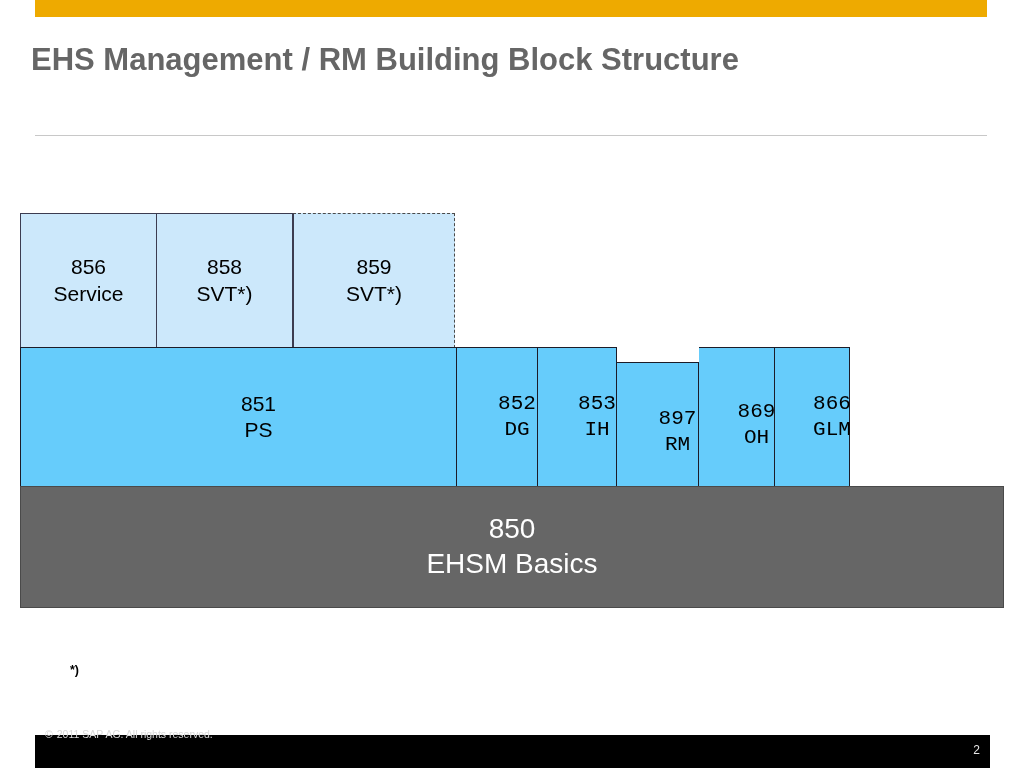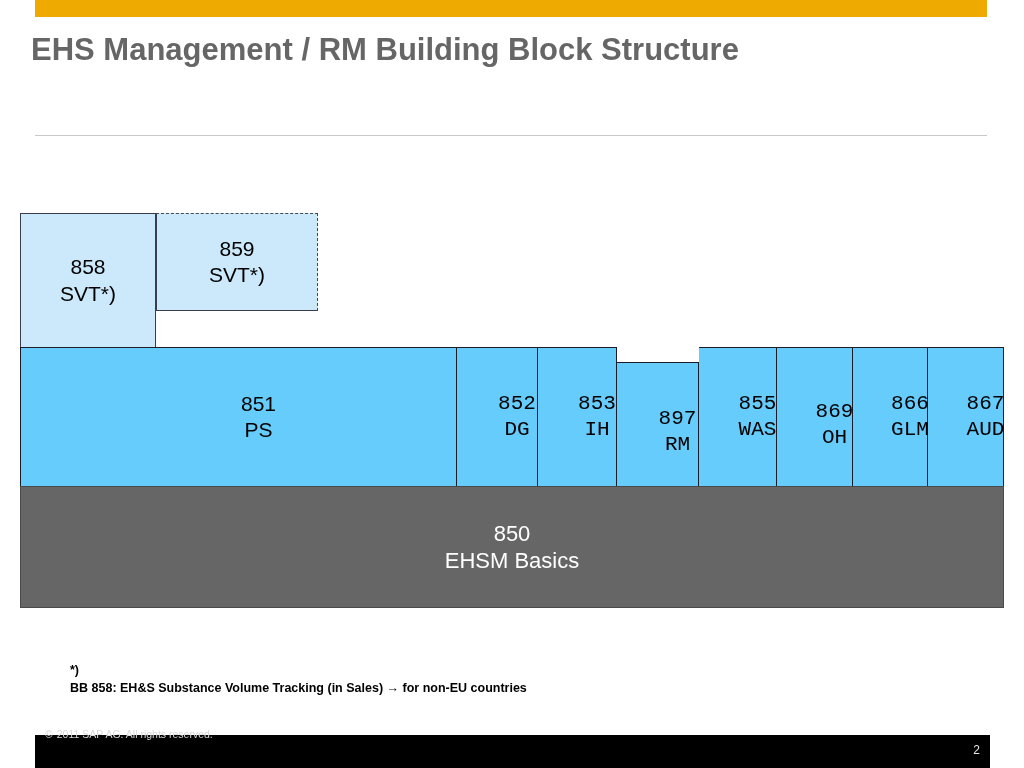--- a/index.html
+++ b/index.html
@@ -23,21 +23,21 @@
     top: 0px;
     width: 952px;
     height: 17px;
     background: #eeaa00;
   }
 
   
   .slide-title {
     position: absolute;
     left: 31px;
-    top: 30px;
+    top: 40px;
     width: 940px;
     font-size: 31px;
     font-weight: bold;
     color: #666666;
     letter-spacing: 0px;
     line-height: 40px;
     white-space: nowrap;
   }
 
   
@@ -119,21 +119,21 @@
     width: 984px;
     height: 122px;
     background: #666666;
     border: 1px solid #4a4a4a;
     box-sizing: border-box;
     display: flex;
     flex-direction: column;
     align-items: center;
     justify-content: center;
     color: #ffffff;
-    font-size: 22px;
+    font-size: 28px;
     line-height: 1.24;
     text-align: center;
   }
 
   
   .footnote {
     position: absolute;
     left: 70px;
     top: 662px;
     font-size: 12.5px;
@@ -177,25 +177,29 @@
 
 <div class="accent-bar"></div>
 
 <div class="slide-title">EHS Management / RM Building Block Structure</div>
 
 <div class="title-rule"></div>
 
 <div class="diagram">
 
   <div class="row-top">
+    <div class="box lightblue" style="width:137px;height:135px;">
+      <span class="code">856</span>
+      <span class="name">Service</span>
+    </div>
     <div class="box lightblue" style="width:136px;height:135px;">
       <span class="code">858</span>
       <span class="name">SVT*)</span>
     </div>
-    <div class="box lightblue dashed" style="width:162px;height:98px;">
+    <div class="box lightblue dashed" style="width:162px;height:135px;">
       <span class="code">859</span>
       <span class="name">SVT*)</span>
     </div>
   </div>
 
   <div class="row-mid">
     <div class="box midblue" style="width:437px;height:140px;">
       <span class="code">851</span>
       <span class="name">PS</span>
     </div>
@@ -204,47 +208,38 @@
       <span class="name">DG</span>
     </div>
     <div class="box midblue" style="width:79px;height:140px;text-align:right;">
       <span class="code">853</span>
       <span class="name">IH</span>
     </div>
     <div class="box midblue" style="width:82px;height:140px;margin-top:15px;">
       <span class="code">897</span>
       <span class="name">RM</span>
     </div>
-    <div class="box midblue" style="width:78px;height:140px;">
-      <span class="code">855</span>
-      <span class="name">WAS</span>
-    </div>
     <div class="box midblue" style="width:76px;height:156px;">
       <span class="code">869</span>
       <span class="name">OH</span>
     </div>
     <div class="box midblue" style="width:75px;height:140px;">
       <span class="code">866</span>
       <span class="name">GLM</span>
-    </div>
-    <div class="box midblue" style="width:76px;height:140px;">
-      <span class="code">867</span>
-      <span class="name">AUD</span>
     </div>
   </div>
 
   <div class="row-bot">
     <span class="code">850</span>
     <span class="name">EHSM Basics</span>
   </div>
 
 </div>
 
 <div class="footnote">
   <div>*)</div>
-  <div>BB 858: EH&amp;S Substance Volume Tracking (in Sales) → for non-EU countries</div>
 </div>
 
 <div class="footer-bar"></div>
 <div class="footer-copy">
   <span class="sym">©</span><span>2011 SAP AG. All rights reserved.</span>
 </div>
 <div class="footer-page">2</div>
 
 </body></html>

